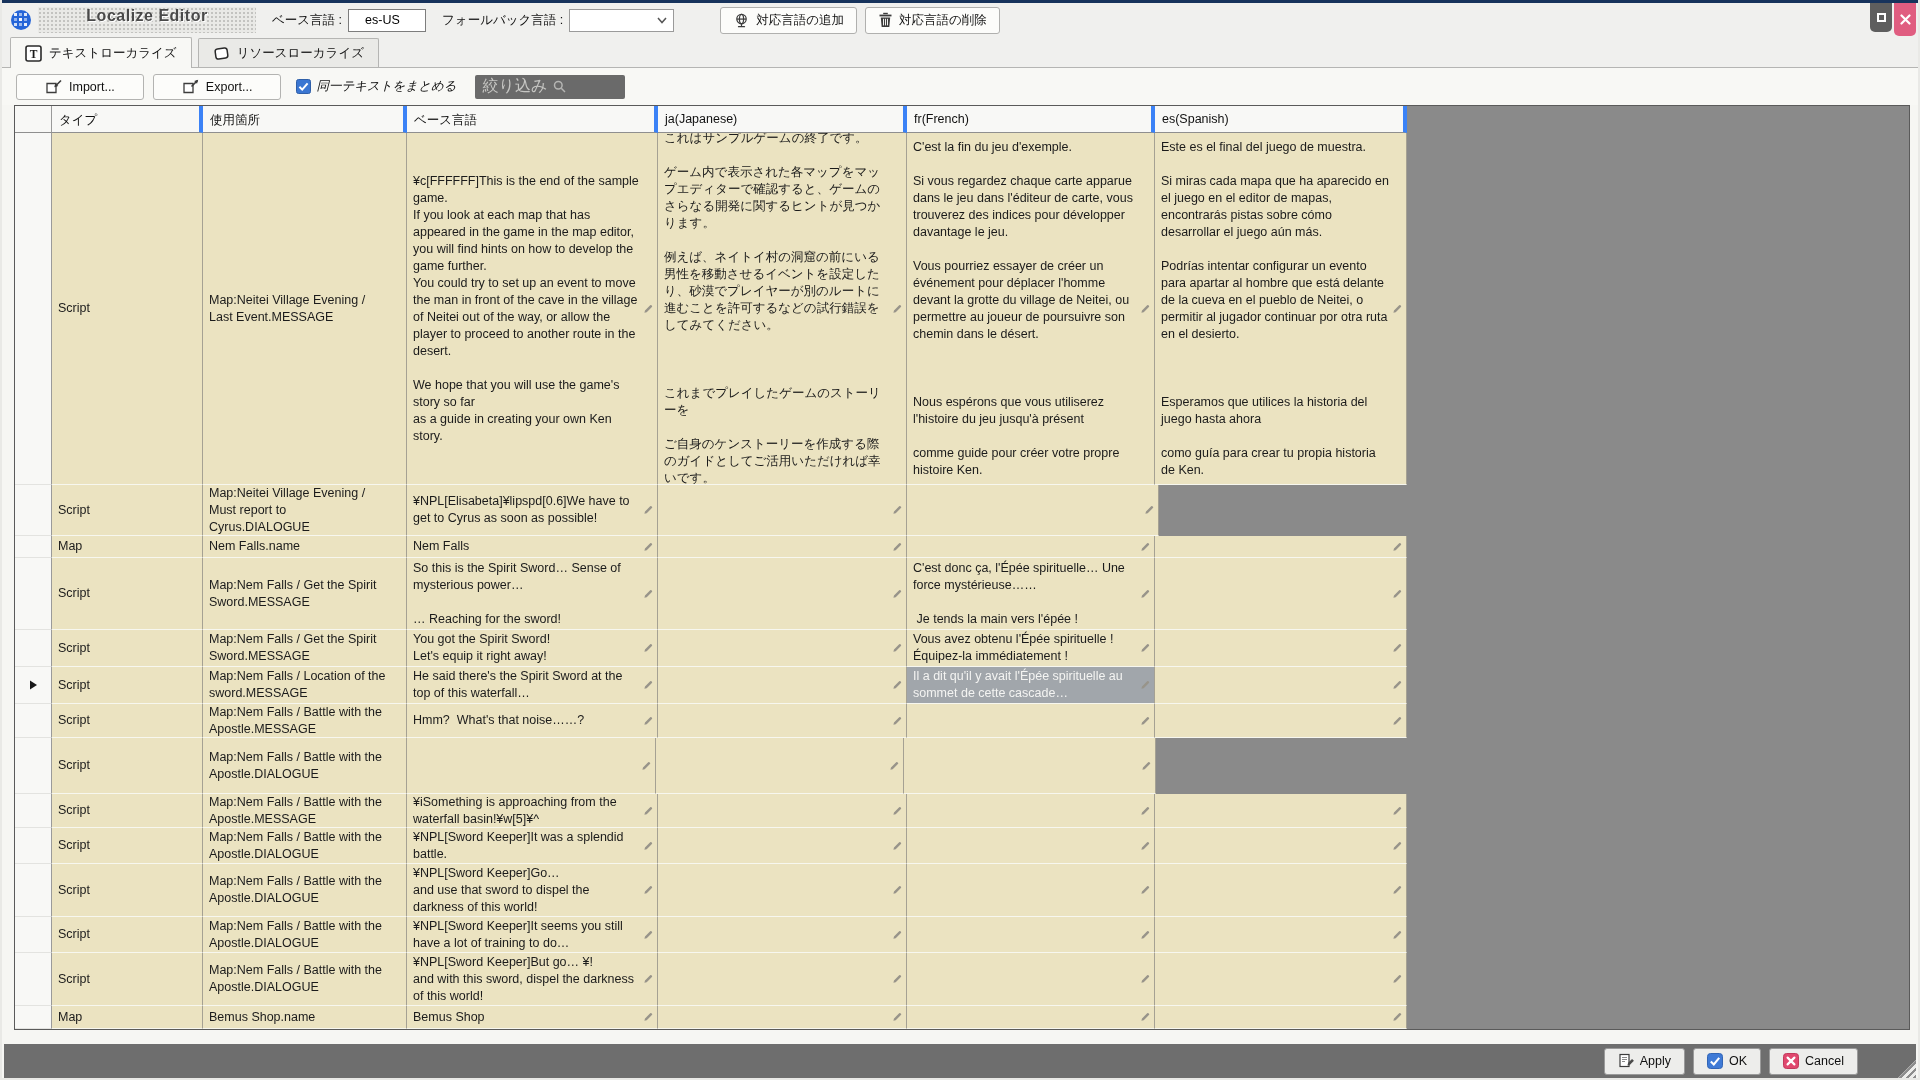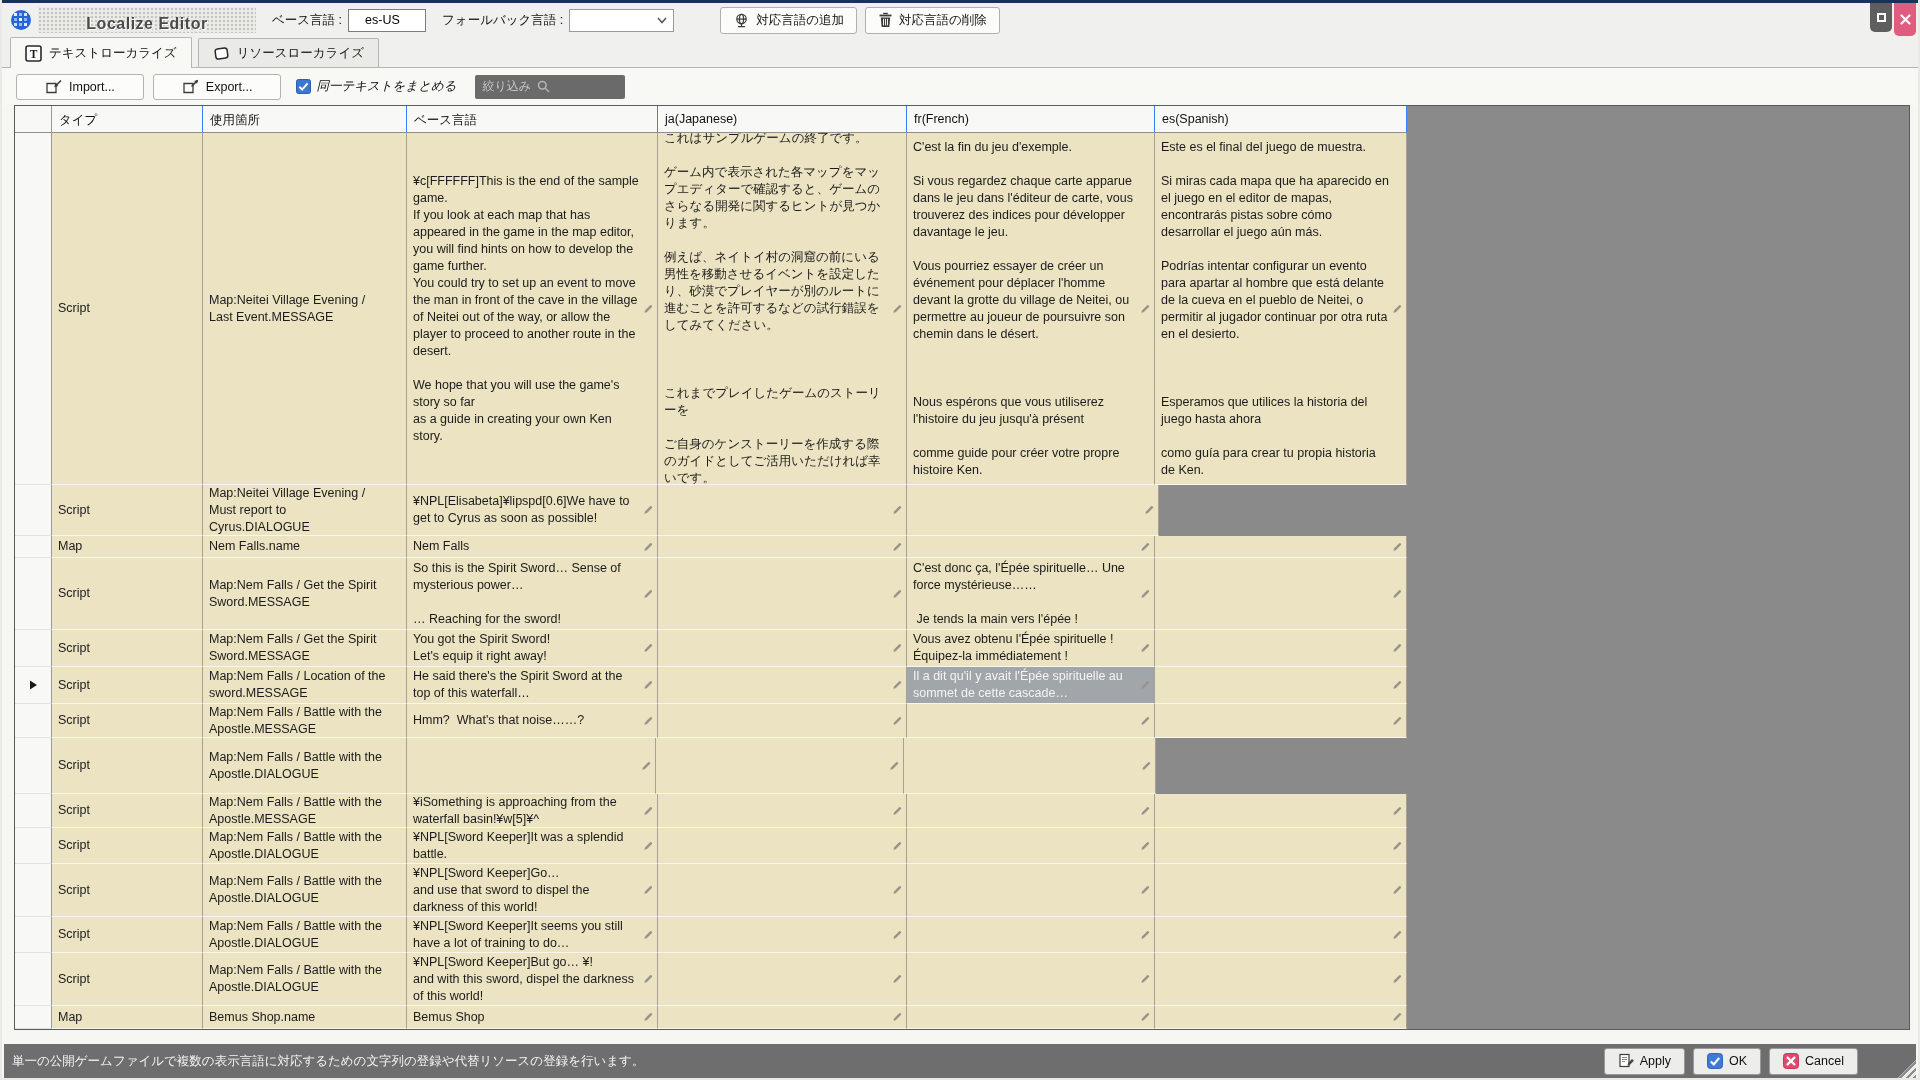--- a/index.html
+++ b/index.html
@@ -6,21 +6,21 @@
   html,body { width:1920px; height:1080px; overflow:hidden;
     font-family:"Liberation Sans","DejaVu Sans",sans-serif; background:#f6f6f3; }
   .window { position:relative; width:1920px; height:1080px; background:#f6f6f3;
     border-left:2px solid #e9e9e6; border-right:2px solid #e9e9e6; }
 
   
   .accent { position:absolute; top:0; left:0; width:100%; height:3px; background:#17335c; }
   .titlebar { position:absolute; top:3px; left:0; width:100%; height:34px;
     background:#f0f0ee; display:flex; align-items:center; padding-left:8px; }
   .app-icon { width:22px; height:22px; flex:0 0 auto; }
-  .title-block { margin-left:6px; width:218px; height:26px; display:flex; align-items:flex-end; justify-content:center;
+  .title-block { margin-left:6px; width:218px; height:26px; display:flex; align-items:flex-start; justify-content:center;
     background-color:#e9e9e6;
     background-image:radial-gradient(#c3c3c0 1px, transparent 1.2px);
     background-size:4px 4px; }
   .title-block span { font-size:16px; font-weight:bold; color:#4a4a4a; letter-spacing:.5px;
     text-shadow:1px 1px 0 #ffffff; }
   .tb-label { font-size:12.5px; color:#111; margin-left:16px; white-space:nowrap; }
   .tb-input { margin-left:6px; width:78px; height:23px; border:1px solid #7d7d7d; background:#fff;
     font-size:12.5px; padding:0 16px; font-family:Liberation Sans, sans-serif; }
   .tb-select { margin-left:6px; width:105px; height:23px; border:1px solid #9a9a9a; background:#fff;
     display:flex; align-items:center; justify-content:flex-end; padding-right:6px; }
@@ -47,27 +47,27 @@
   
   .toolbar { position:absolute; top:68px; left:0; width:100%; height:37px; background:#f8f8f5;
     display:flex; align-items:center; padding-left:14px; }
   .tool-btn { height:26px; display:flex; align-items:center; gap:6px; padding:0 28px;
     background:#fcfcfa; border:1px solid #b3b3b1; border-radius:3px; font-size:12.5px; color:#111; }
   .tool-btn + .tool-btn { margin-left:9px; }
   .chk-group { margin-left:15px; display:flex; align-items:center; gap:5px; }
   .chk-label { font-size:12.5px; color:#111;font-style:italic; }
   .searchbox { margin-left:18px; width:150px; height:24px; background:#6a6a6a; border-radius:2px;
     display:flex; align-items:center; padding:0 8px; gap:6px; }
-  .search-label { font-size:12px; color:#c6c6c3; }
+  .search-label { font-size:16px; color:#c6c6c3; }
 
   
   .grid { position:absolute; left:12px; top:105px; width:1896px; height:925px;
     background:#8a8a8a; border:1px solid #5a5a5a; overflow:hidden; }
   .ghead { display:flex; height:27px; background:#f8f8f6; width:1392px; }
-  .ghead .hcell { border-right:1px solid #3b82f6; border-bottom:1px solid #8f8f8f;
+  .ghead .hcell { border-right:4px solid #3b82f6; border-bottom:1px solid #8f8f8f;
     font-size:12.5px; color:#111; padding:6px 0 16px 7px; background:#f8f8f6; overflow:hidden; white-space:nowrap; }
   .ghead .gut { width:37px; border-right:1px solid #9a9a9a; padding:0; }
   .grow { display:flex; width:1392px; }
   .cell { position:relative; background:#ebe3c1; border-right:1px solid #a5a193;
     border-bottom:1px solid #f7f7ef; overflow:hidden; display:flex; align-items:center; }
   .gutter { width:37px; background:#f8f8f6; border-right:1px solid #9a9a9a;
     border-bottom:1px solid #e3e3e0; display:flex; align-items:center; justify-content:center; }
   .col-type { width:151px; } .col-usage { width:204px; } .col-base { width:251px; }
   .col-ja { width:249px; } .col-fr { width:248px; } .col-es { width:252px; }
   .txt { width:100%; font-size:12.5px; line-height:17px; color:#1b1b1b;
@@ -714,21 +714,20 @@
             <span class="txt"></span>
             <svg class="pencil" width="12" height="12" viewBox="0 0 16 16">
               <path d="M3.2 13 L4 10 L10.9 3.1 a1.2 1.2 0 0 1 1.7 0 l0.6 0.6 a1.2 1.2 0 0 1 0 1.7 L6.3 12.3 Z" fill="#98948a"></path>
             </svg>
           </div>
         </div>
       </div>
   </div>
 
   <div class="statusbar">
-    <span class="status-msg">単一の公開ゲームファイルで複数の表示言語に対応するための文字列の登録や代替リソースの登録を行います。</span>
     <span class="sb-btns">
       <button class="sbtn">
         <svg width="16" height="16" viewBox="0 0 16 16">
           <rect x="2" y="1.5" width="9" height="12" fill="#fff" stroke="#3c3c3c" stroke-width="1.2"></rect>
           <path d="M4 4.5 h5 M4 6.5 h5 M4 8.5 h3" stroke="#8a8a8a" stroke-width="1"></path>
           <path d="M8.5 13.5 l1-3.4 l5-5 l2.4 2.4 l-5 5 z" fill="#4a4a4a" transform="scale(0.78) translate(3.5,2.5)"></path>
         </svg>
         <span>Apply</span>
       </button>
       <button class="sbtn">

